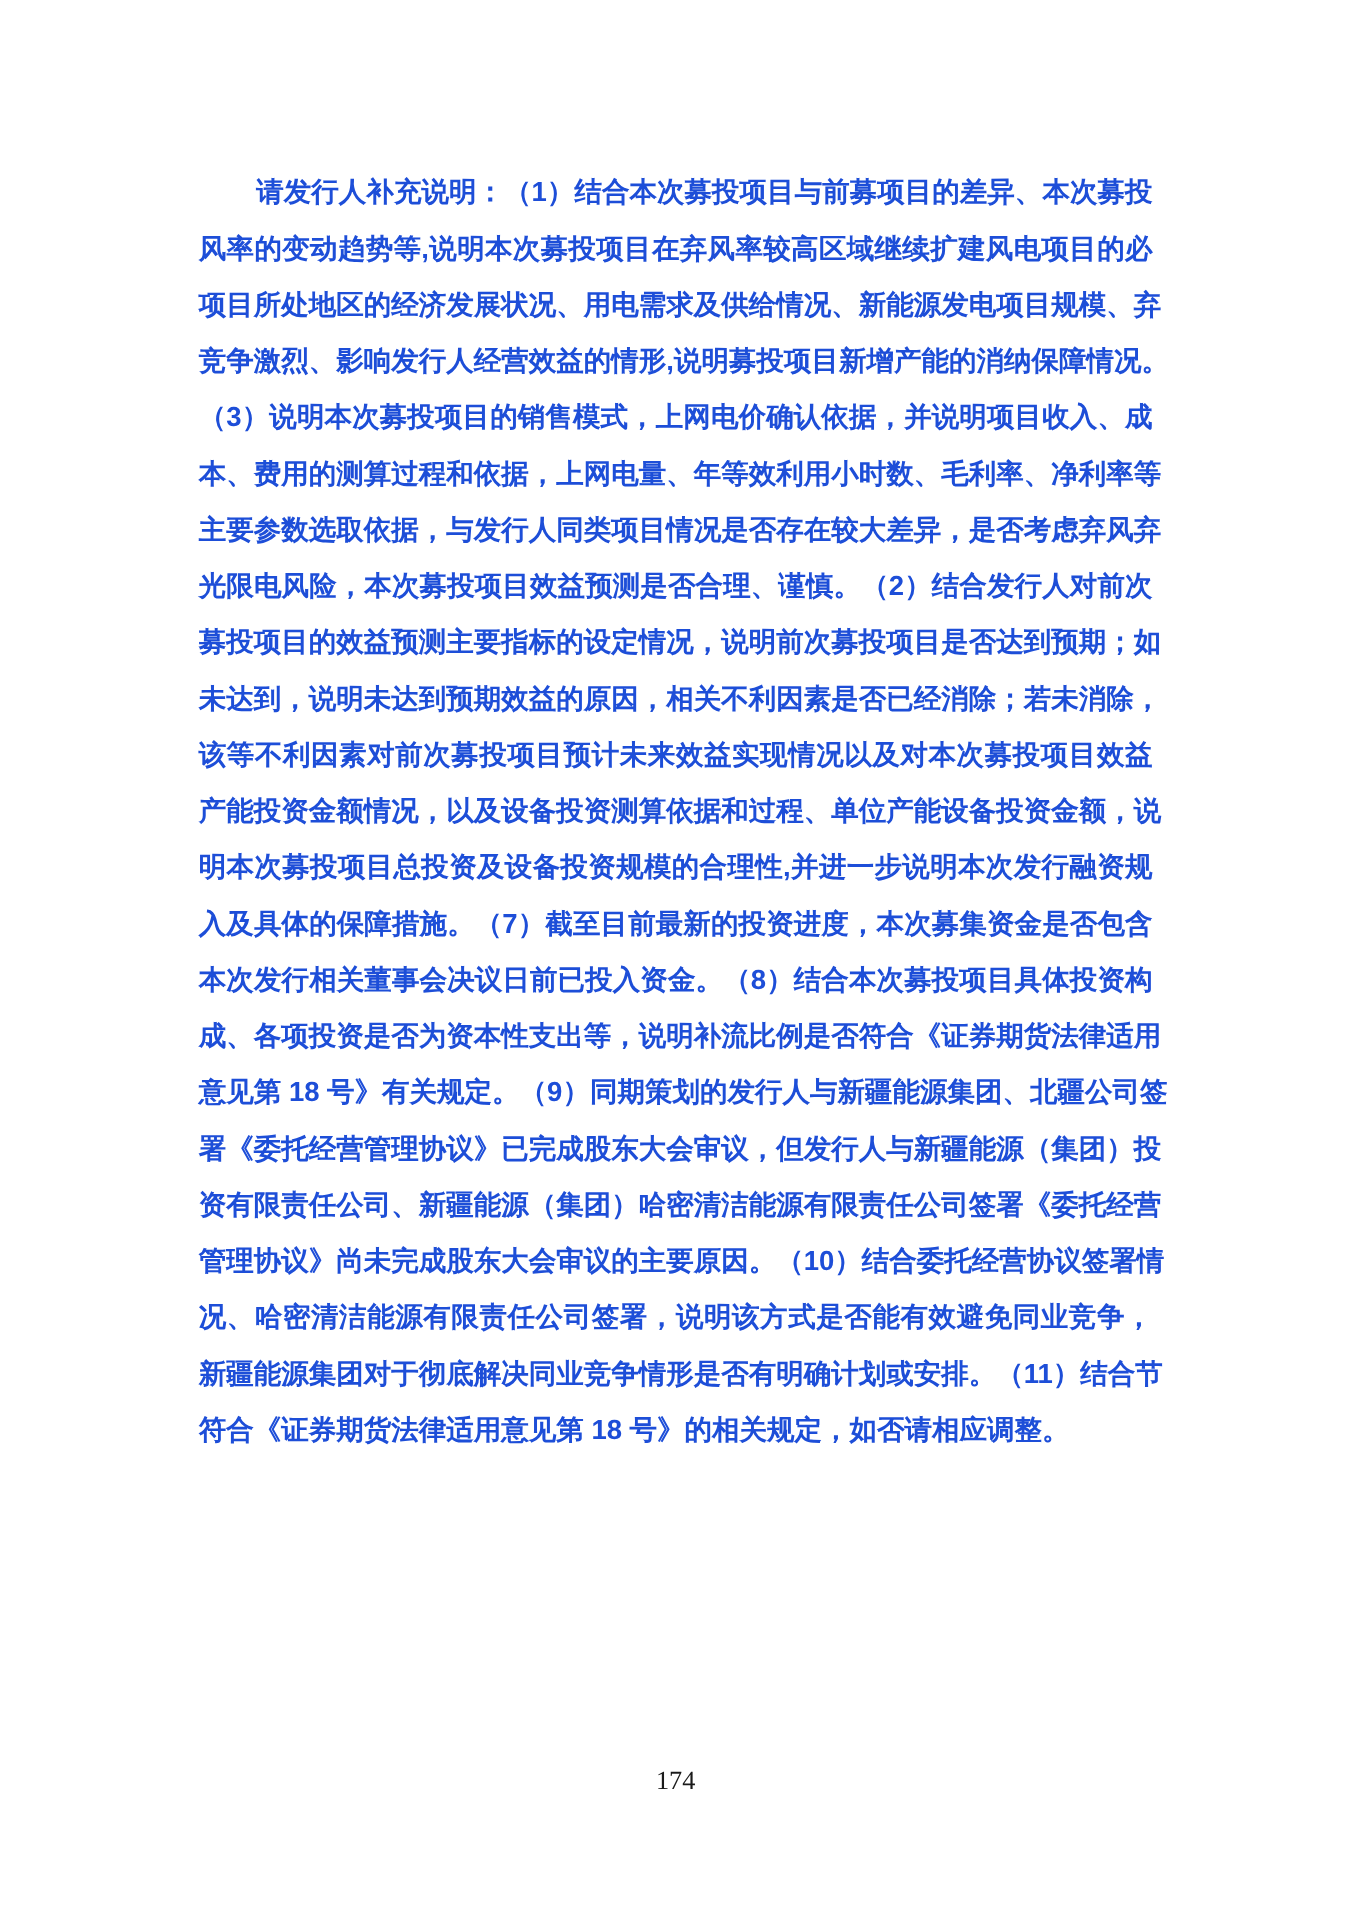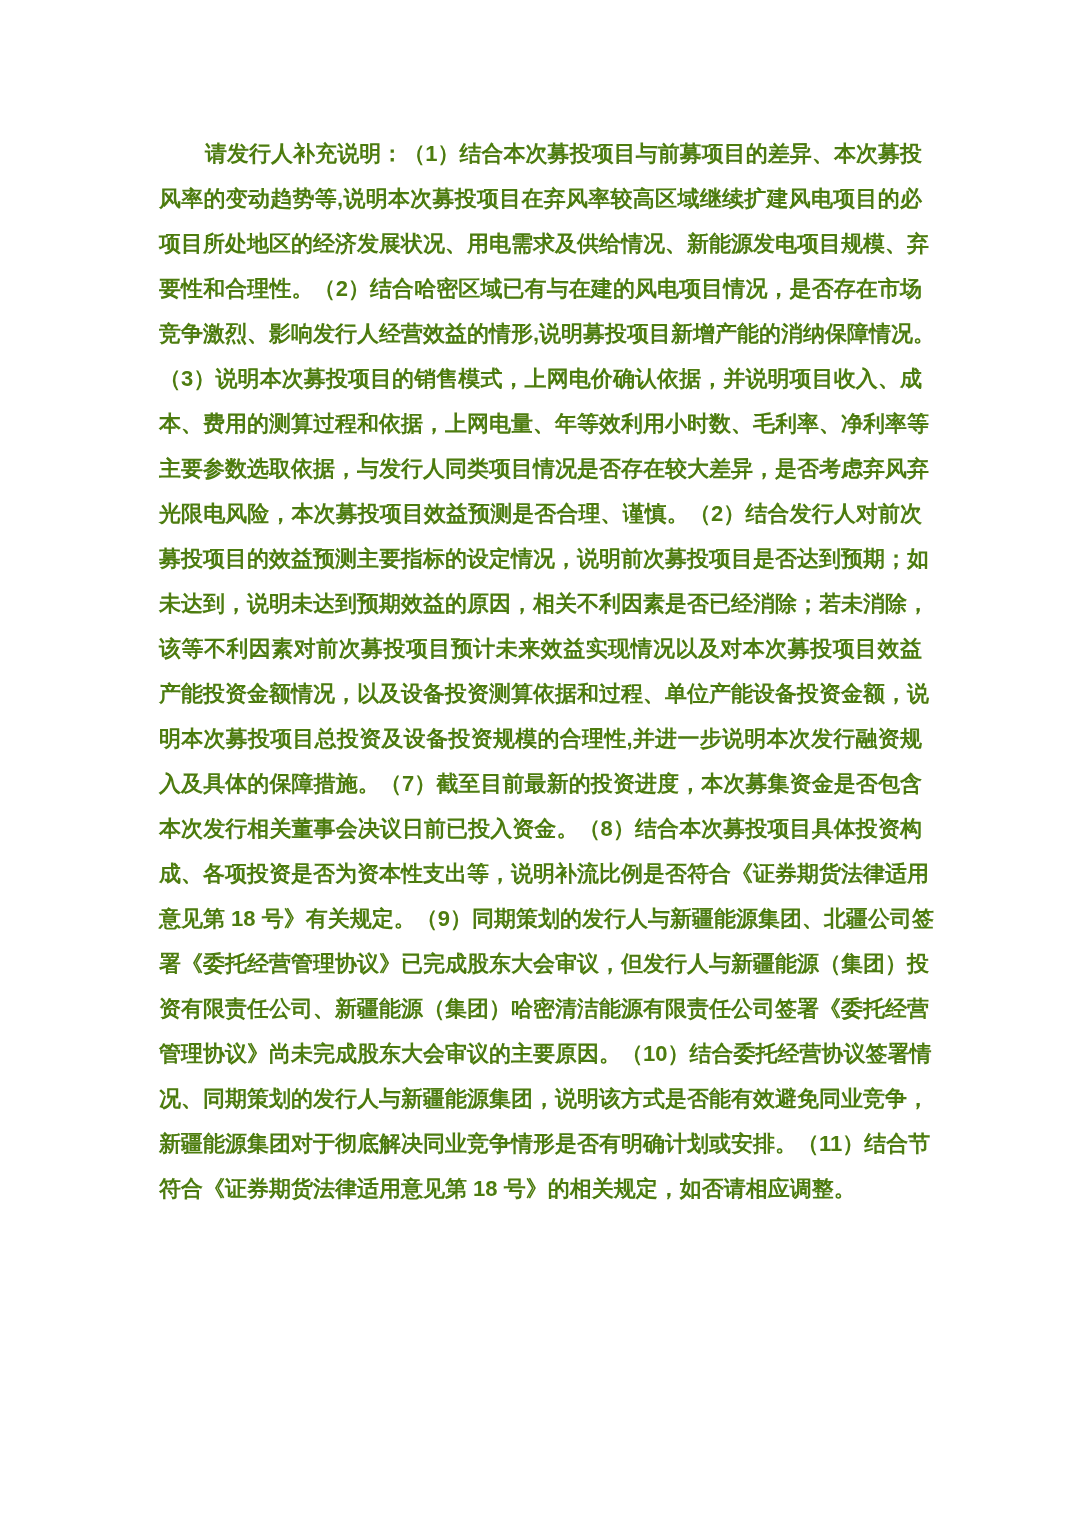--- a/index.html
+++ b/index.html
@@ -17,21 +17,21 @@
     width: 1080px;
     height: 1527px;
     background: #ffffff;
   }
 
   .text-block {
     position: absolute;
     left: 159px;
     top: 131px;
     width: 763px;
-    color: #4d7c0f;
+    color: #1d4ed8;
     font-size: 22px;
     font-weight: 600;
     line-height: 45px;
     letter-spacing: 0;
   }
 
   .line {
     height: 45px;
     white-space: nowrap;
     text-align: justify;
@@ -66,37 +66,39 @@
 </head>
 <body>
 
 <div class="page">
 
   <div class="text-block">
 
   <div class="line indent">请发行人补充说明：（1）结合本次募投项目与前募项目的差异、本次募投</div>
       <div class="line">风率的变动趋势等,说明本次募投项目在弃风率较高区域继续扩建风电项目的必</div>
       <div class="line">项目所处地区的经济发展状况、用电需求及供给情况、新能源发电项目规模、弃</div>
-      <div class="line">要性和合理性。（2）结合哈密区域已有与在建的风电项目情况，是否存在市场</div>
       <div class="line">竞争激烈、影响发行人经营效益的情形,说明募投项目新增产能的消纳保障情况。</div>
       <div class="line">（3）说明本次募投项目的销售模式，上网电价确认依据，并说明项目收入、成</div>
       <div class="line">本、费用的测算过程和依据，上网电量、年等效利用小时数、毛利率、净利率等</div>
       <div class="line">主要参数选取依据，与发行人同类项目情况是否存在较大差异，是否考虑弃风弃</div>
       <div class="line">光限电风险，本次募投项目效益预测是否合理、谨慎。（2）结合发行人对前次</div>
       <div class="line">募投项目的效益预测主要指标的设定情况，说明前次募投项目是否达到预期；如</div>
       <div class="line">未达到，说明未达到预期效益的原因，相关不利因素是否已经消除；若未消除，</div>
       <div class="line">该等不利因素对前次募投项目预计未来效益实现情况以及对本次募投项目效益</div>
       <div class="line">产能投资金额情况，以及设备投资测算依据和过程、单位产能设备投资金额，说</div>
       <div class="line">明本次募投项目总投资及设备投资规模的合理性,并进一步说明本次发行融资规</div>
       <div class="line">入及具体的保障措施。（7）截至目前最新的投资进度，本次募集资金是否包含</div>
       <div class="line">本次发行相关董事会决议日前已投入资金。（8）结合本次募投项目具体投资构</div>
       <div class="line">成、各项投资是否为资本性支出等，说明补流比例是否符合《证券期货法律适用</div>
       <div class="line">意见第 18 号》有关规定。（9）同期策划的发行人与新疆能源集团、北疆公司签</div>
       <div class="line">署《委托经营管理协议》已完成股东大会审议，但发行人与新疆能源（集团）投</div>
       <div class="line">资有限责任公司、新疆能源（集团）哈密清洁能源有限责任公司签署《委托经营</div>
       <div class="line">管理协议》尚未完成股东大会审议的主要原因。（10）结合委托经营协议签署情</div>
-      <div class="line">况、同期策划的发行人与新疆能源集团，说明该方式是否能有效避免同业竞争，</div>
+      <div class="line">况、哈密清洁能源有限责任公司签署，说明该方式是否能有效避免同业竞争，</div>
       <div class="line">新疆能源集团对于彻底解决同业竞争情形是否有明确计划或安排。（11）结合节</div>
       <div class="line last">符合《证券期货法律适用意见第 18 号》的相关规定，如否请相应调整。</div>
     </div>
 
+  <div class="page-footer">
+    <span class="page-number">174</span>
+  </div>
 
 </div>
 
 </body></html>

